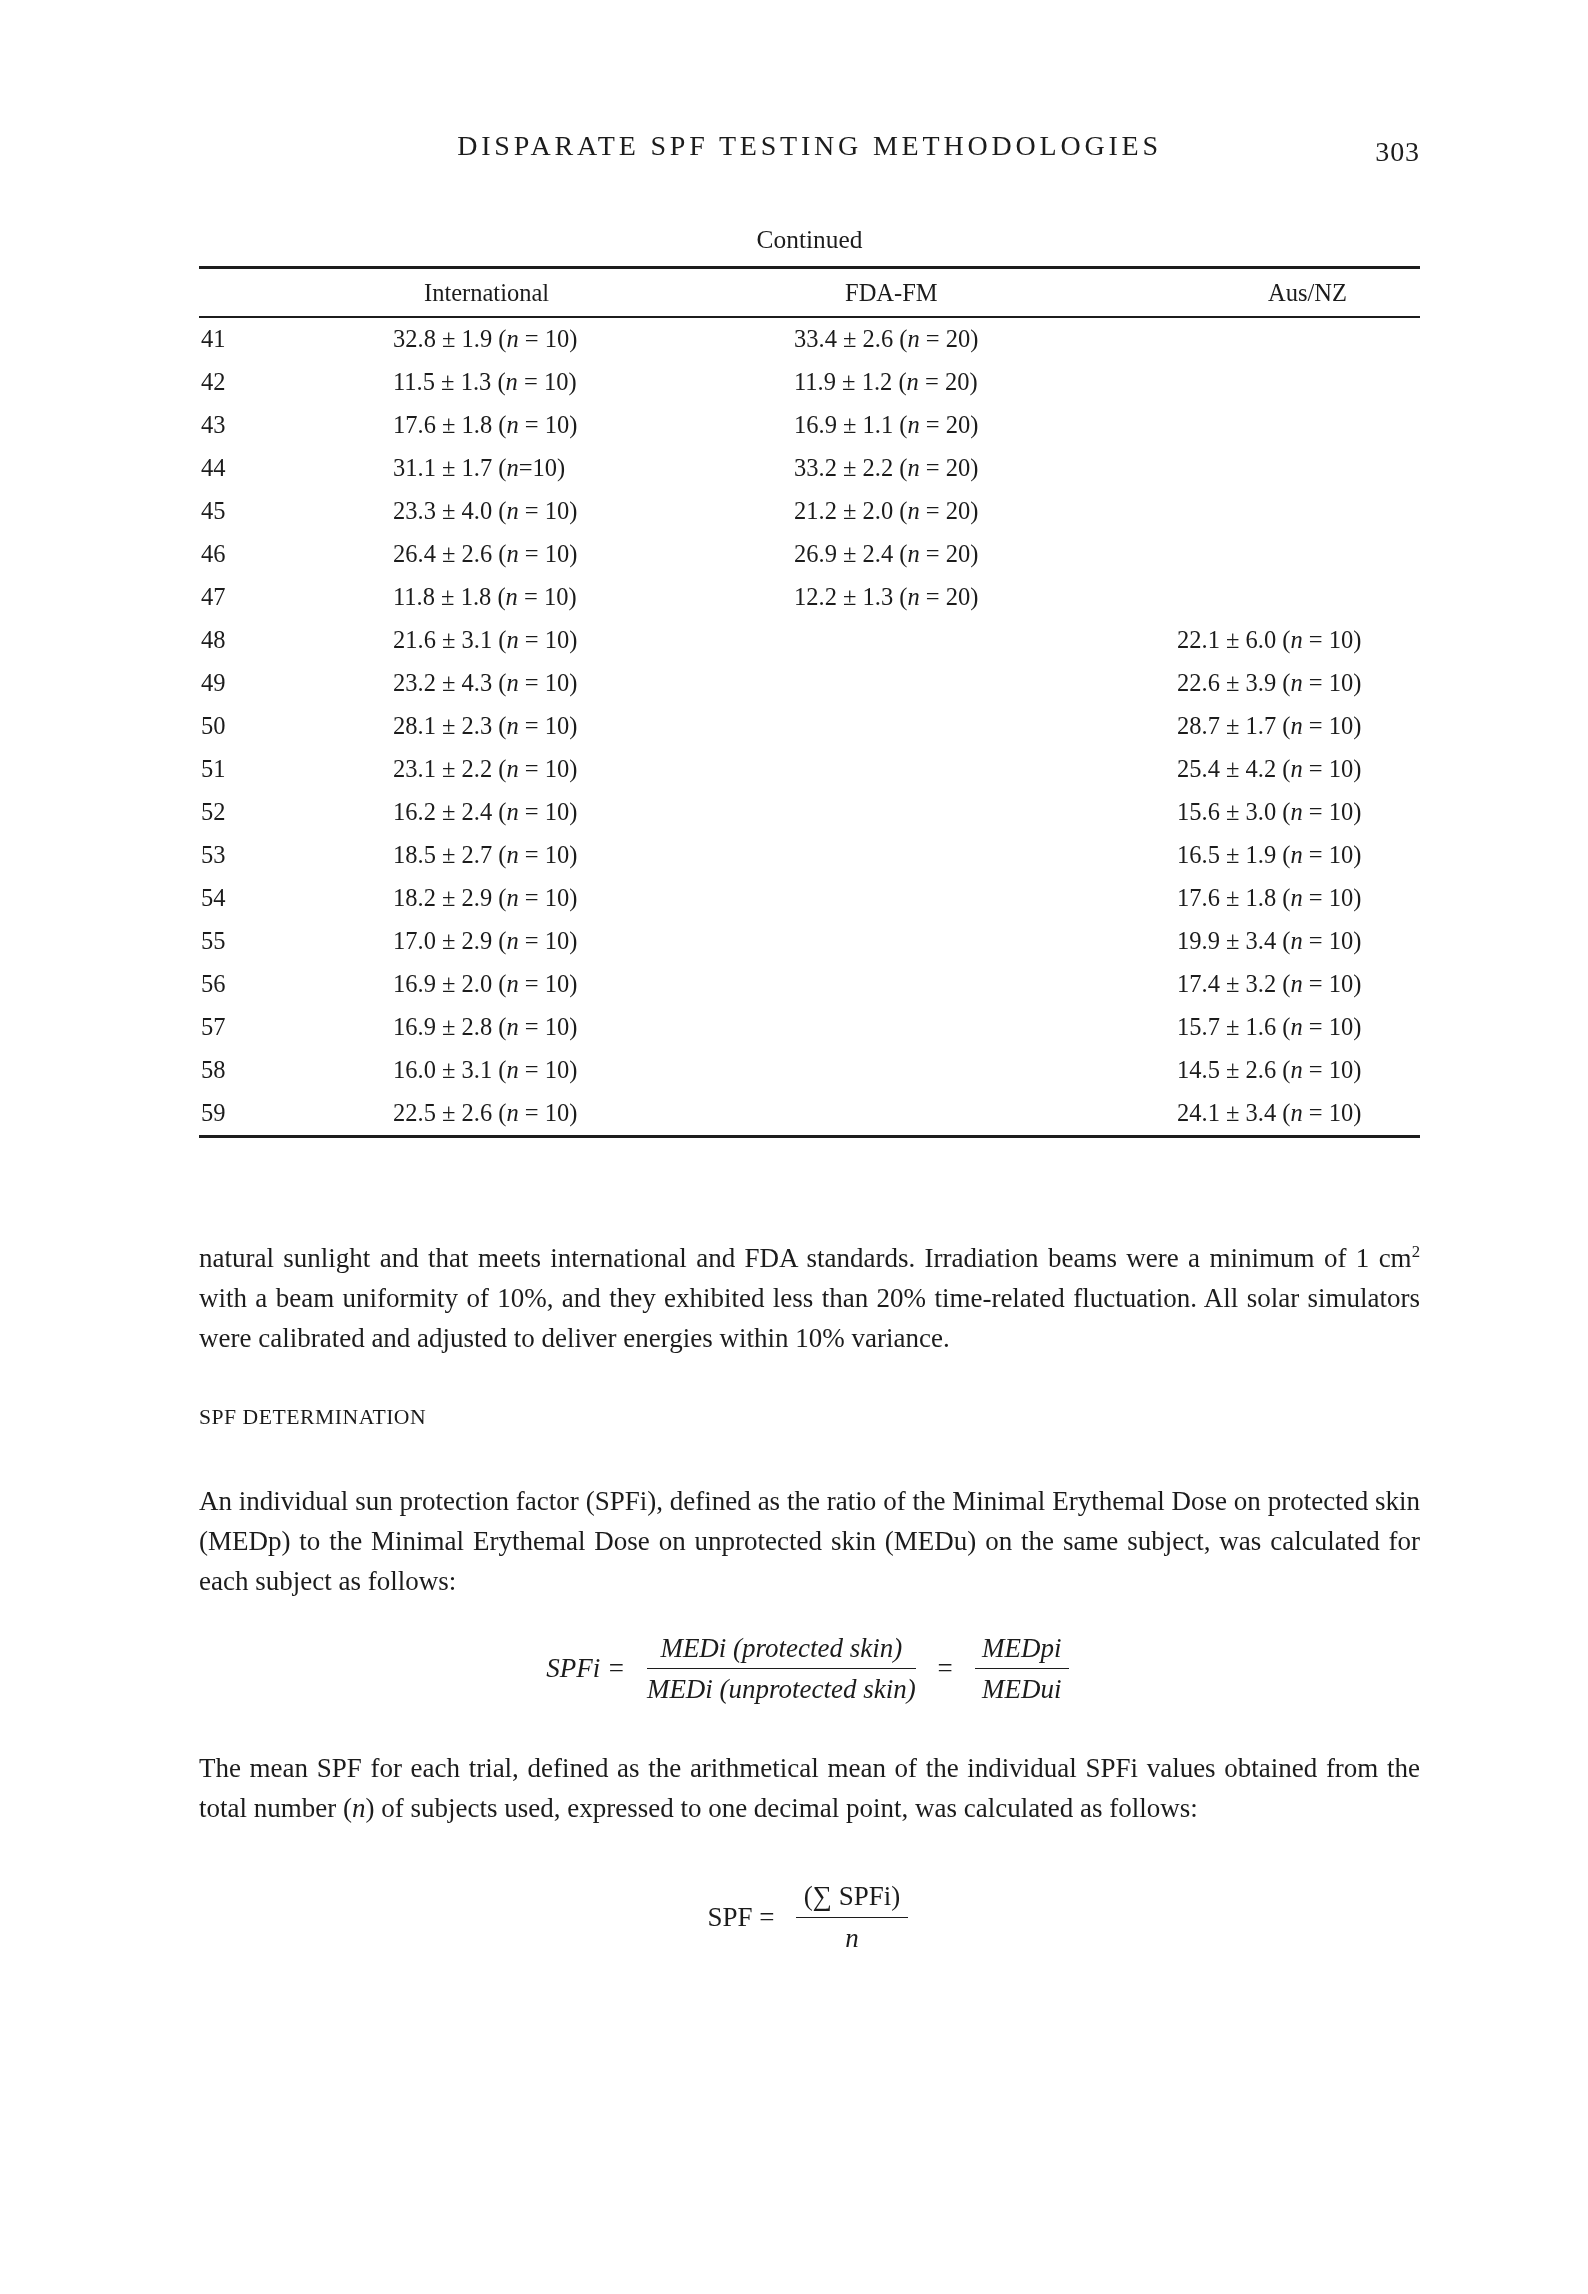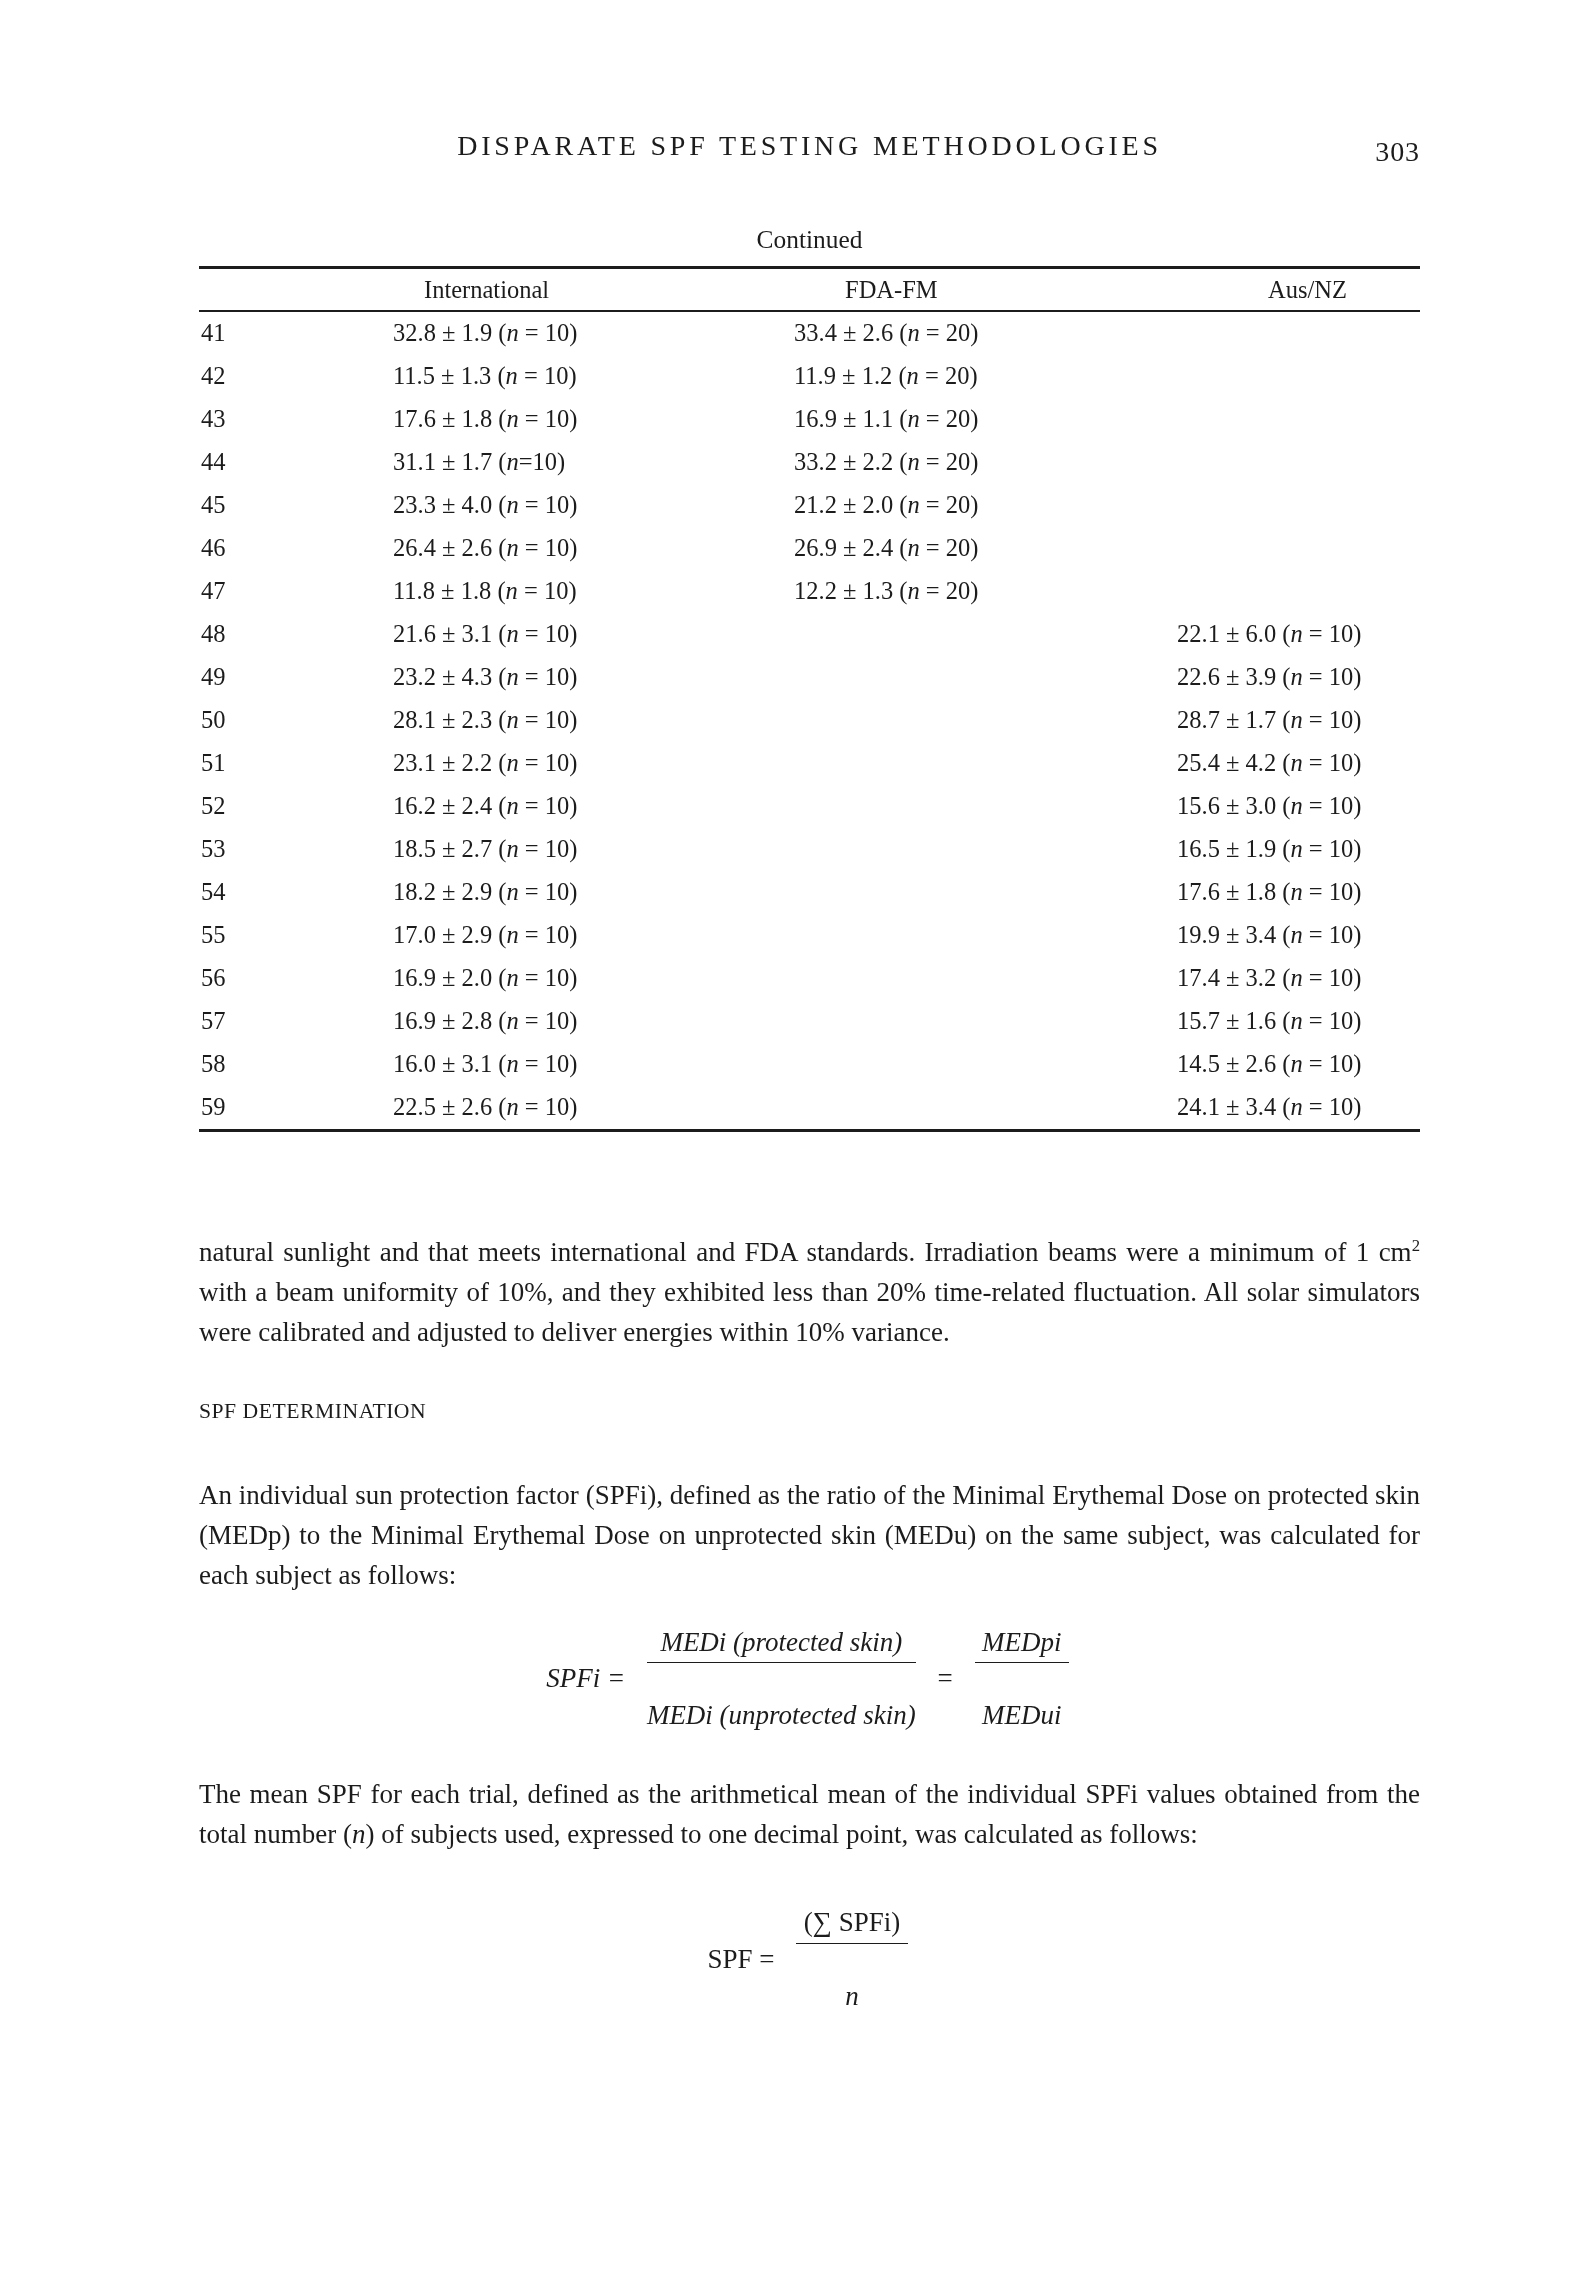--- a/index.html
+++ b/index.html
@@ -41,21 +41,21 @@
   
   .rule { background: #1c1c1c; width: 100%; }
   .rule-top { height: 2.8px; margin-top: 11.3px; }
   .rule-mid { height: 1.9px; }
   .rule-bottom { height: 2.8px; }
   .trow {
     display: grid;
     grid-template-columns: 194px 401px 383px 1fr;
     align-items: center;
   }
-  .thead { height: 41px; font-size: 24.5px; }
+  .thead { height: 47px; font-size: 24.5px; }
   .th { text-align: left; }
   .th1 { padding-left: 31px; }
   .th2 { padding-left: 51px; }
   .th3 { padding-left: 91px; }
   .tbody .trow { height: 43px; font-size: 24.5px; }
   .tcell { white-space: nowrap; }
   .tcell.c0 { padding-left: 1.9px; }
   .tcell i, .it { font-style: italic; }
 
   
@@ -77,21 +77,21 @@
   .formula-2 { margin-top: 53px; }
   .fpart { display: inline-block; vertical-align: middle; margin: 0 5.6px; }
   .frac {
     display: inline-flex;
     flex-direction: column;
     vertical-align: middle;
     text-align: center;
     margin: 0 9.4px;
   }
   .frac .num { padding: 0 7.5px 4.7px; border-bottom: 1.9px solid #1c1c1c; }
-  .frac .den { padding-top: 4.7px; margin-top: 32px; }
+  .frac .den { padding-top: 4.7px; }
 </style>
 </head>
 <body>
 
 <div class="page">
 
   <header class="page-header">
     <div class="running-title">DISPARATE SPF TESTING METHODOLOGIES</div>
     <div class="page-number">303</div>
   </header>

